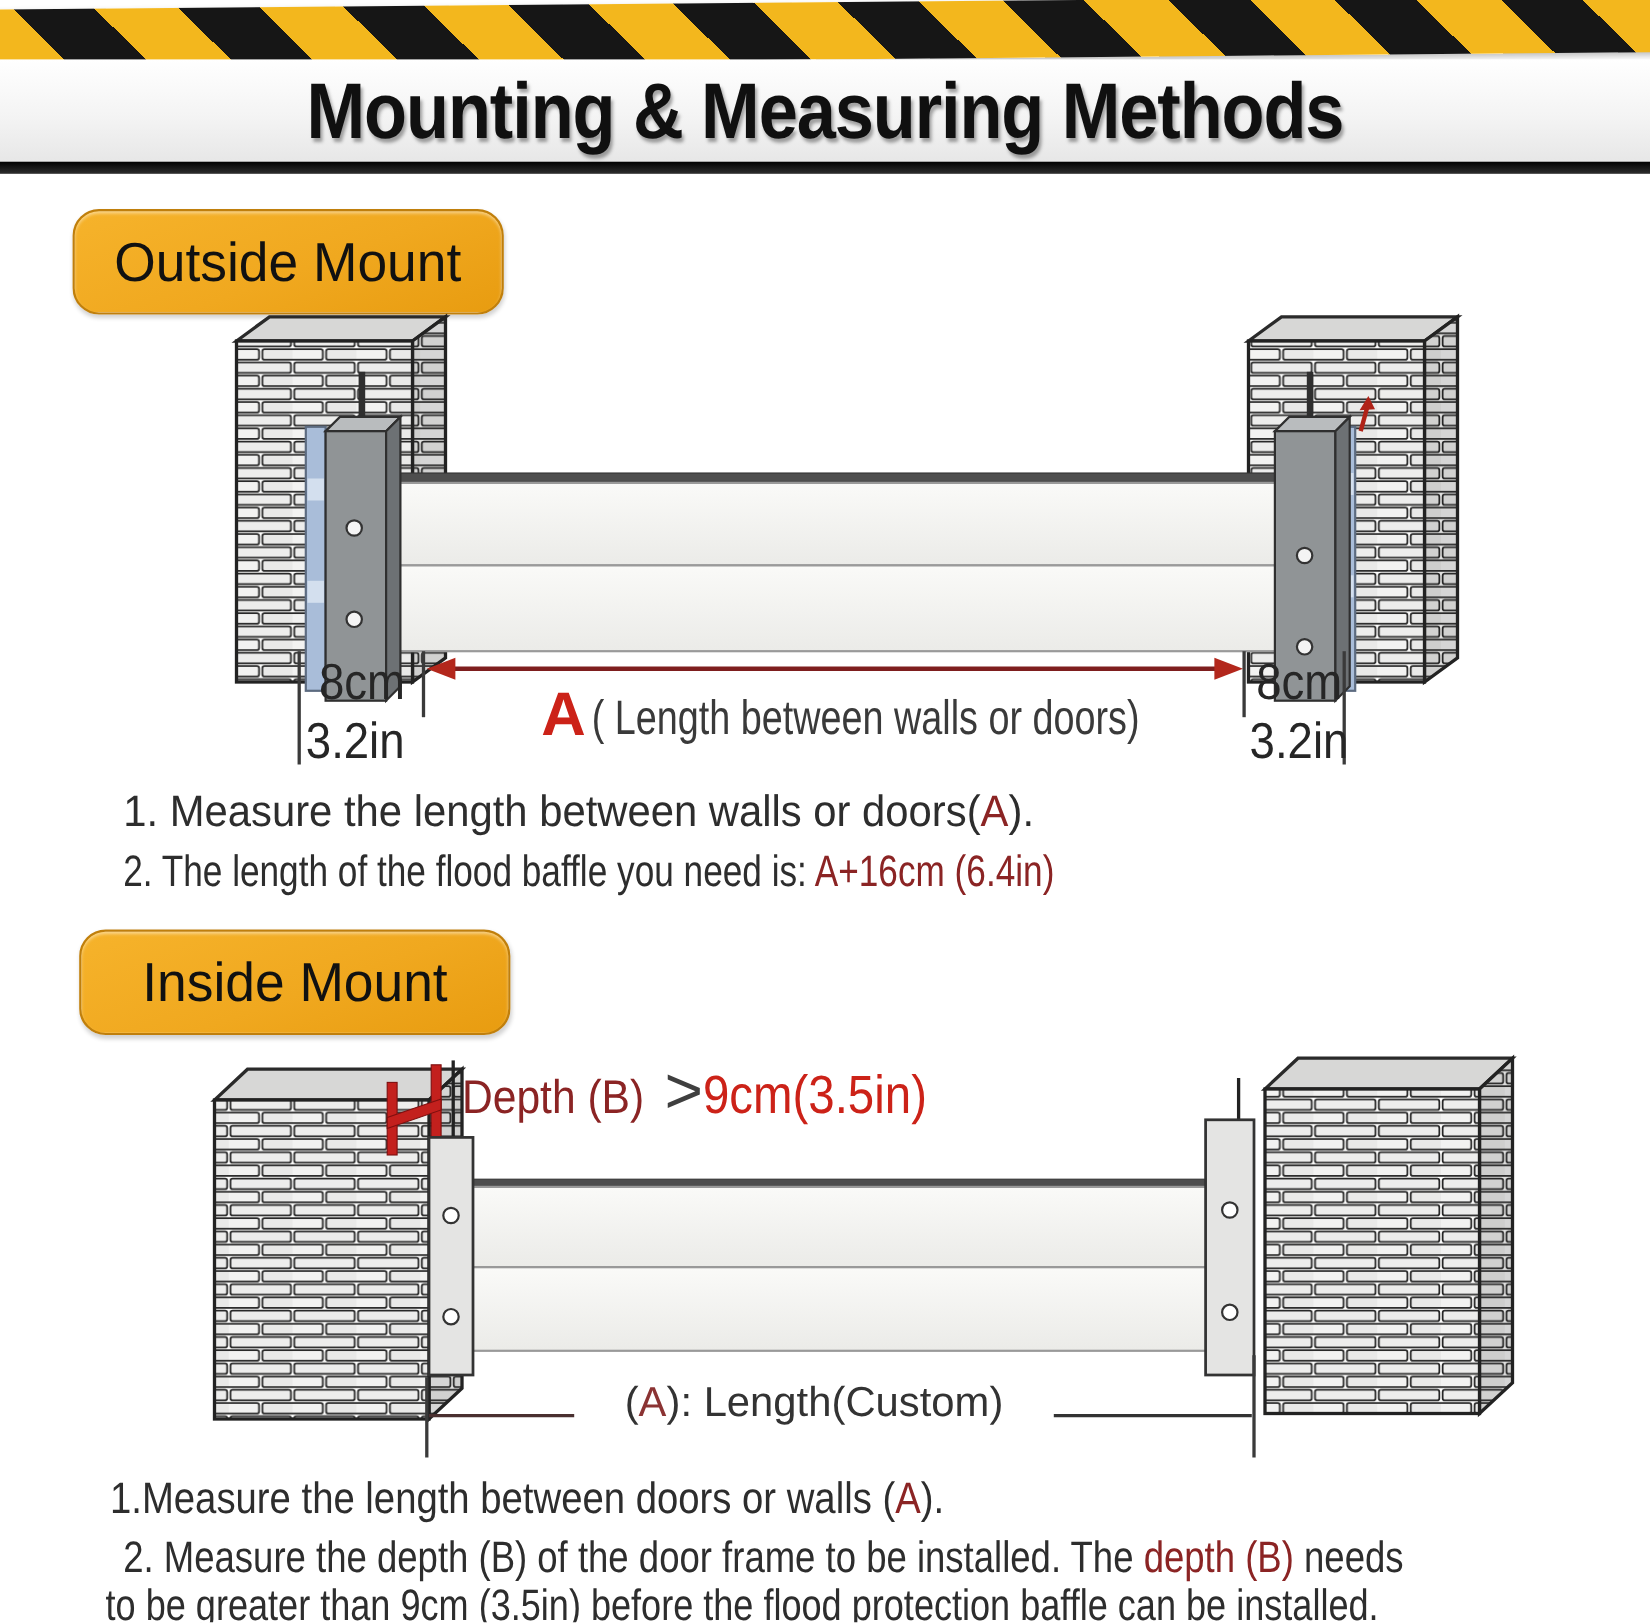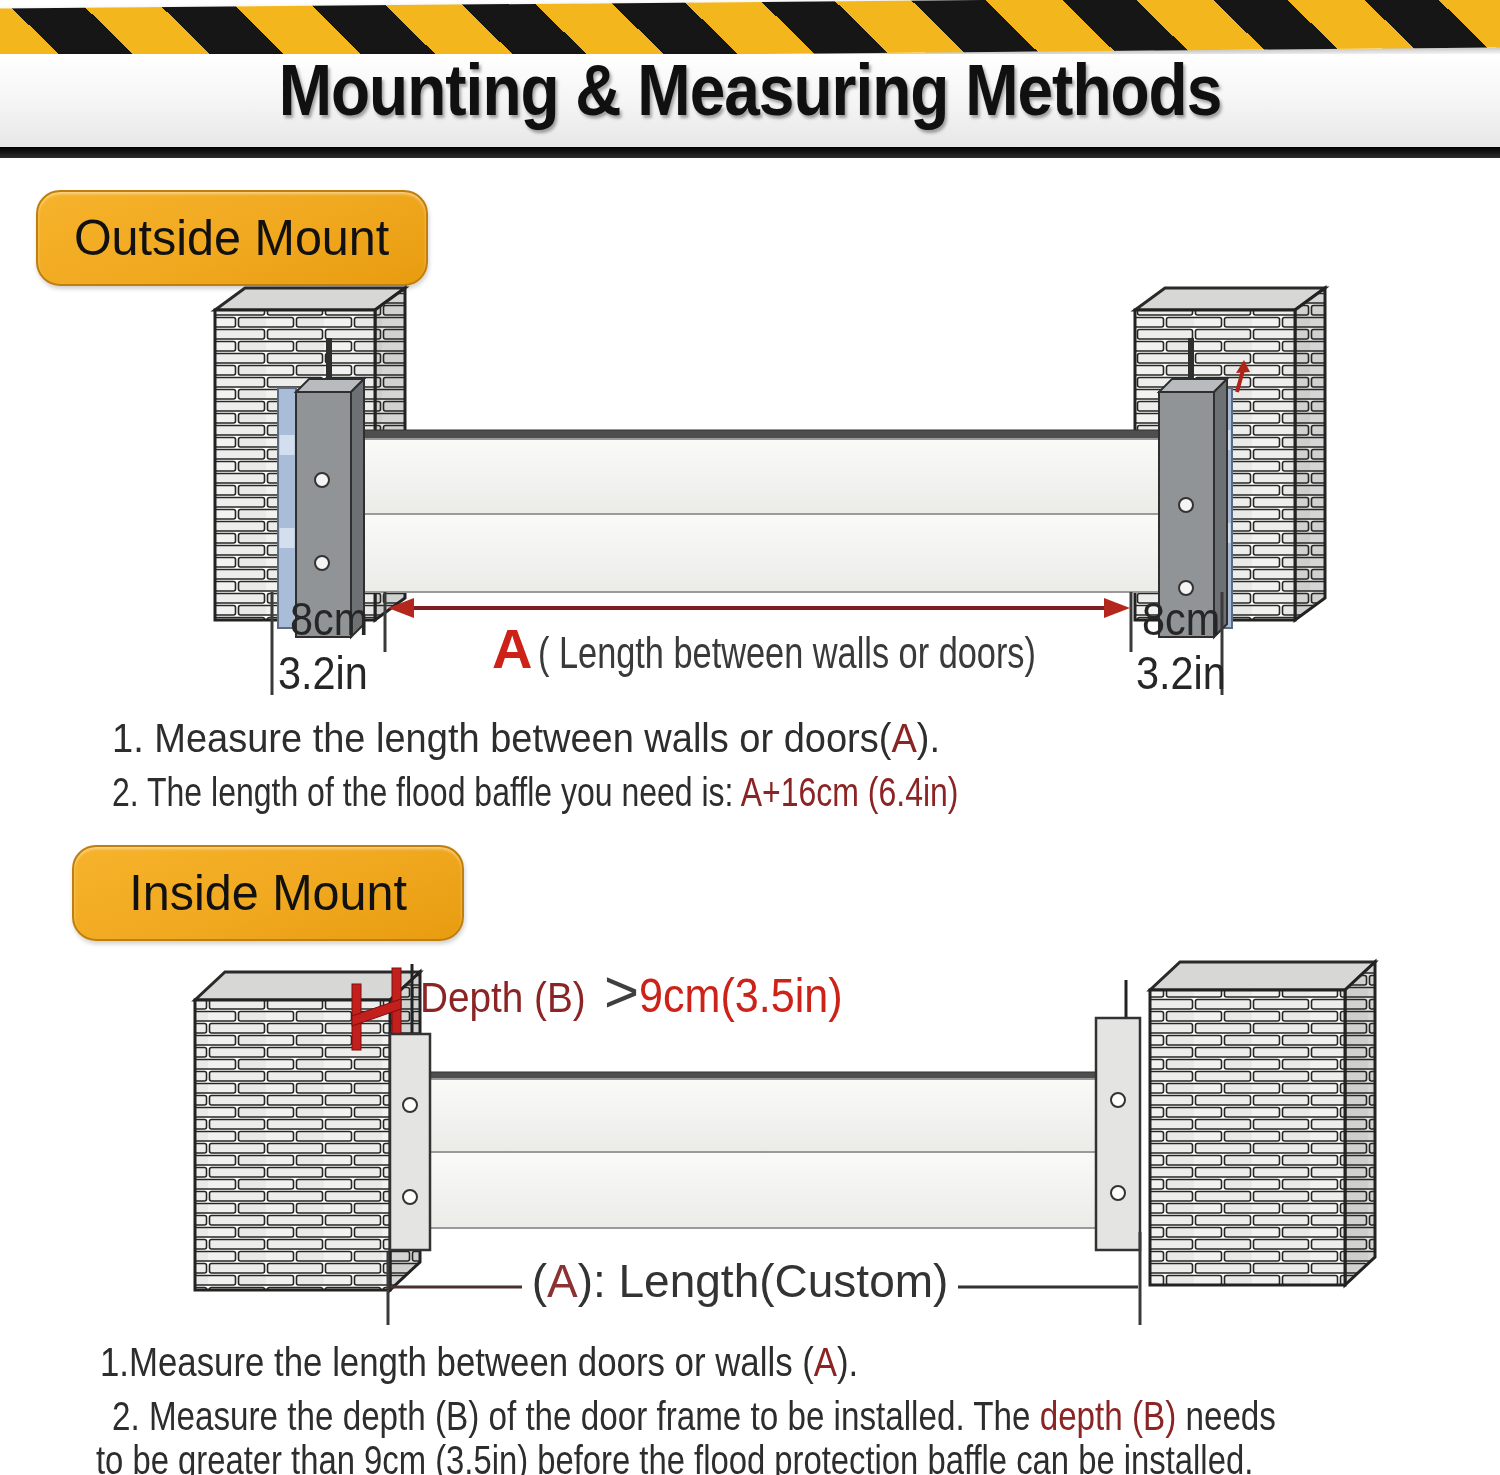--- a/index.html
+++ b/index.html
@@ -10,21 +10,21 @@
   
   .tape {
     position:absolute; left:-12px; top:2px; width:1530px; height:52px;
     background:repeating-linear-gradient(45deg, var(--tape-yellow) 0 54px, var(--tape-black) 54px 106px);
     transform:rotate(-0.5deg);
     box-shadow:0 3px 6px rgba(0,0,0,0.25);
   }
   .title-band {
     position:absolute; left:0; top:54px; width:1500px; height:93px;
     background:linear-gradient(180deg,#ffffff 0%,#f4f4f4 55%,#e7e7e7 100%);
-    display:flex; justify-content:center;
+    display:flex; align-items:center; justify-content:center;
   }
   .title-band .title {
     font-size:64px; font-weight:700; color:#101010; letter-spacing:-1px;
     transform:scale(1.0,1.12); white-space:nowrap;
     text-shadow:2px 3px 3px rgba(0,0,0,0.35);
   }
   .black-bar { position:absolute; left:0; top:147px; width:1500px; height:11px;
     background:linear-gradient(180deg,#000,#2e2e2e); }
   
   .badge {
@@ -42,35 +42,35 @@
   .dim { font-size:46px; color:#262626; letter-spacing:0; transform:scaleX(0.9); }
   .big-a { font-size:56px; font-weight:700; color:var(--red); }
   .arrow-rest { font-size:44px; color:#3a3a3a; transform:scaleX(0.78); }
   .step { position:absolute; white-space:nowrap; font-size:40px; color:var(--text); transform-origin:0 0; }
   .maroon { color:var(--maroon); }
   .depth-line { position:absolute; display:flex; align-items:baseline; white-space:nowrap; }
   .depth-label { font-size:43px; color:var(--maroon); transform:scaleX(0.9); transform-origin:0 0; }
   .depth-gt { font-size:60px; color:#3f3f3f; line-height:1; }
   .depth-val { font-size:49px; color:var(--red); transform:scaleX(0.88); transform-origin:0 0; }
   .len-label { position:absolute; left:520px; top:1254px; width:440px; text-align:center;
-    font-size:46px; color:#333; white-space:nowrap; }
+    font-size:38px; color:#333; white-space:nowrap; }
   .len-label .maroon-a { color:#8b3333; }
 </style>
 </head>
 <body>
 
 <div class="stage">
 
   <div class="tape"></div>
   <div class="title-band">
     <div class="title">Mounting &amp; Measuring Methods</div>
   </div>
   <div class="black-bar"></div>
 
-  <div class="badge" style="top:190px;">
+  <div class="badge" style="top:190px;margin-left:30px;">
     <span>Outside Mount</span>
   </div>
 
   <svg class="diag" style="top:280px;" width="1250" height="420" viewBox="0 0 1250 420">
     <defs>
       <pattern id="brickA" width="58" height="24" patternUnits="userSpaceOnUse">
         <rect width="58" height="24" fill="#fdfdfc"></rect>
         <rect x="1.5" y="1.5" width="55" height="9.5" rx="2" fill="#ededec" stroke="#262626" stroke-width="1.6"></rect>
         <rect x="-27.5" y="13.5" width="55" height="9.5" rx="2" fill="#f2f2f1" stroke="#262626" stroke-width="1.6"></rect>
         <rect x="30.5" y="13.5" width="55" height="9.5" rx="2" fill="#e9e9e8" stroke="#262626" stroke-width="1.6"></rect>

